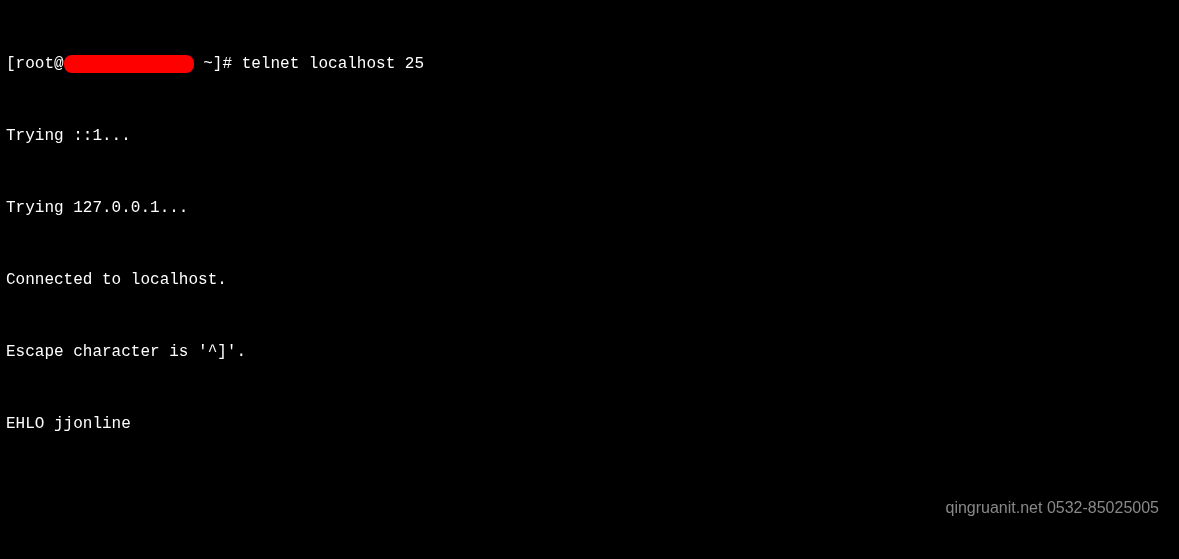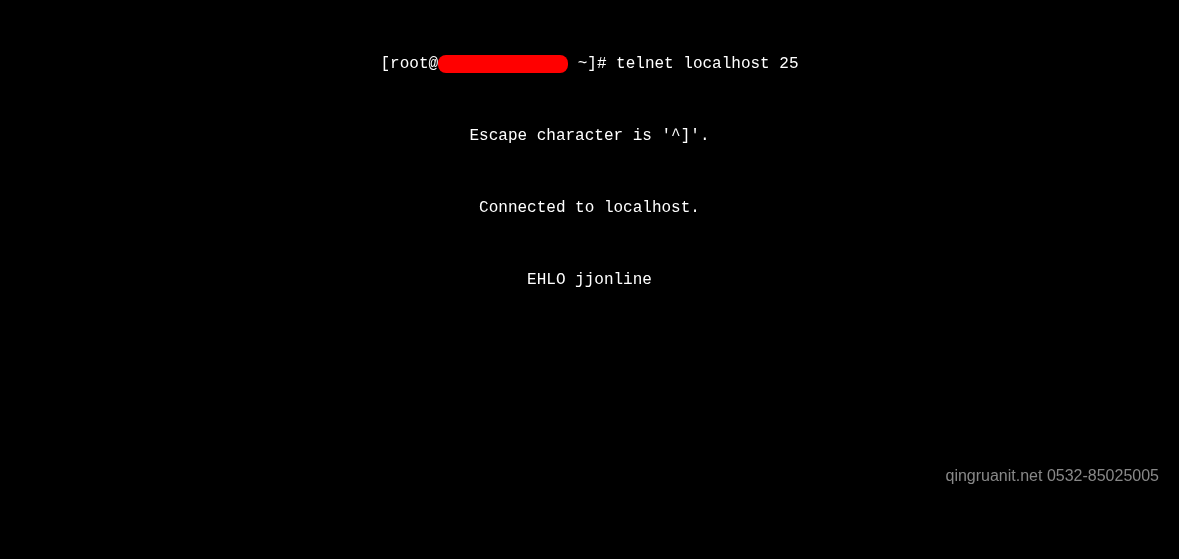--- a/index.html
+++ b/index.html
@@ -18,49 +18,50 @@
       padding: 4px 6px;
       position: relative;
       overflow: hidden;
     }
     .terminal {
       white-space: pre;
     }
     .line {
       display: block;
       position: relative;
-      text-align: center;
     }
     .redact {
       display: inline-block;
       background: #ff0000;
       border-radius: 8px;
       vertical-align: middle;
       position: relative;
     }
     .redact1 {
       width: 130px;
       height: 18px;
     }
     .watermark {
       position: absolute;
       right: 20px;
-      top: 464px;
+      top: 496px;
       color: #888;
       font-family: sans-serif;
       font-size: 16px;
     }
   </style>
 </head>
 <body>
 
 <div class="terminal">
   <span class="line"><span>[root@</span><span class="redact redact1"></span><span> ~]# </span><span>telnet localhost 25</span></span>
+  <span class="line">Trying ::1...</span>
+  <span class="line">Trying 127.0.0.1...</span>
+  <span class="line">Connected to localhost.</span>
   <span class="line">Escape character is '^]'.</span>
-  <span class="line">Connected to localhost.</span>
   <span class="line">EHLO jjonline</span>
   
   
   
   
   
   
   
   
   

